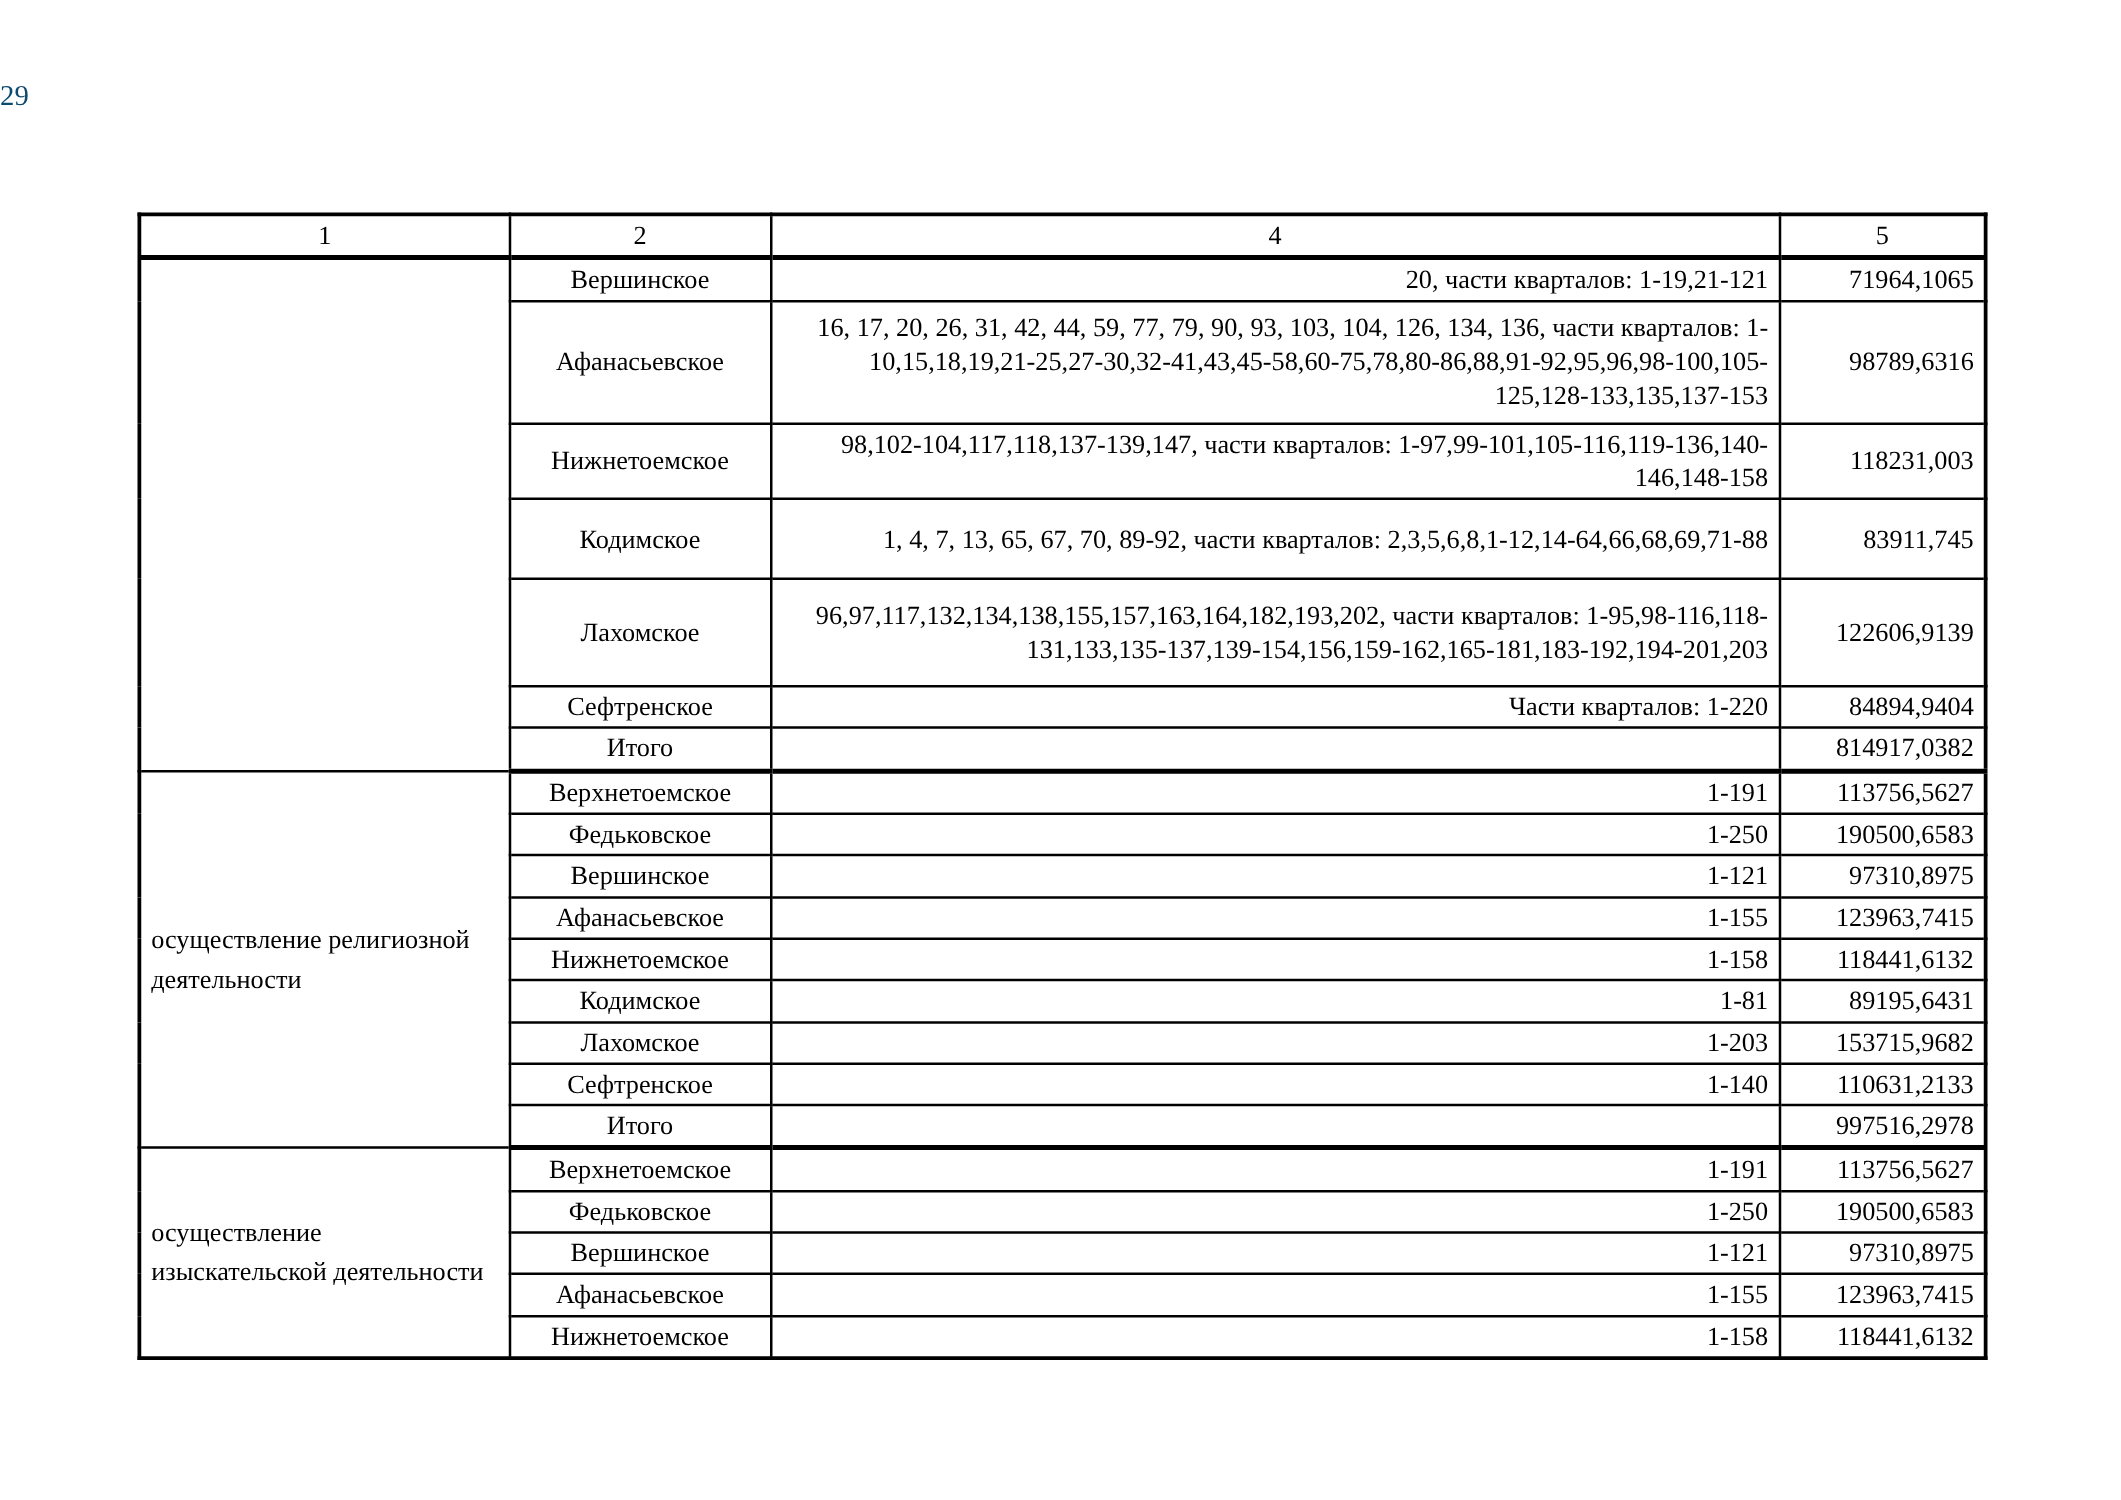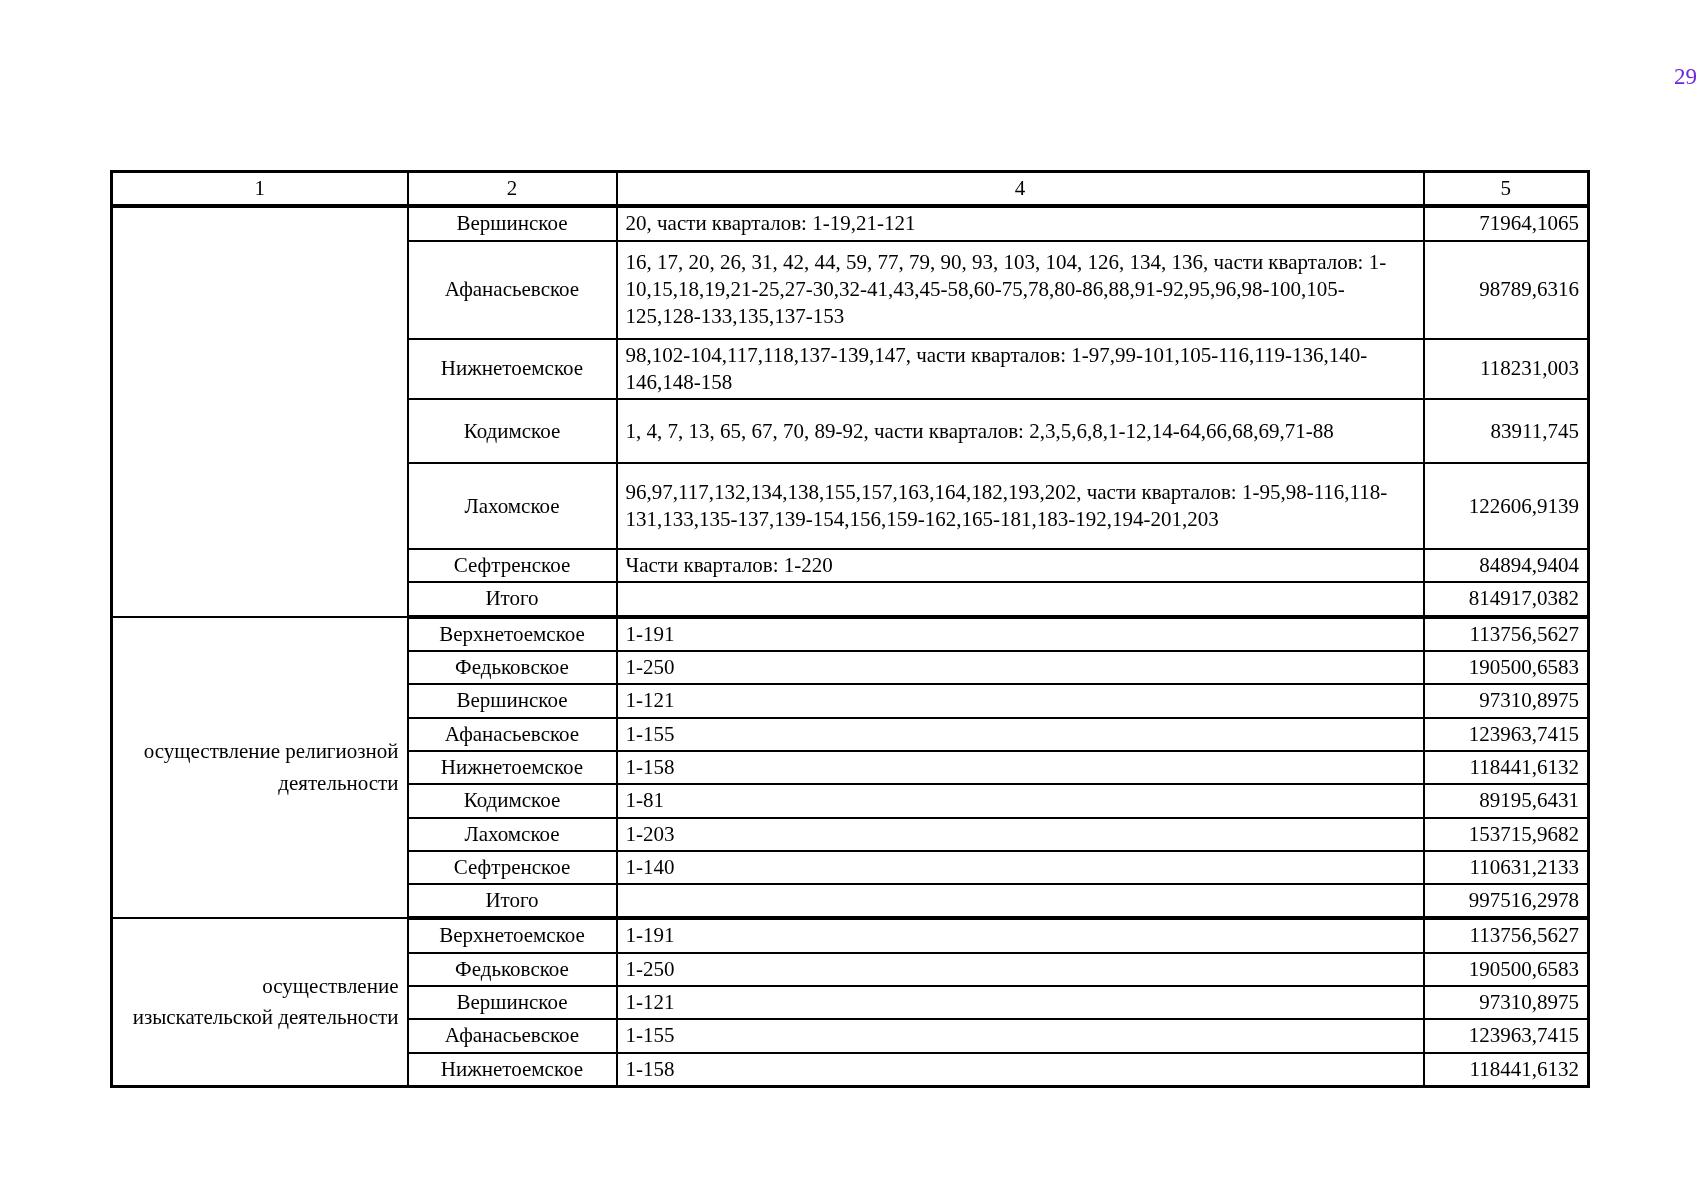--- a/index.html
+++ b/index.html
@@ -16,23 +16,23 @@
     height: 1200px;
     background: #ffffff;
     color: #000000;
     font-family: "Liberation Serif", "DejaVu Serif", serif;
   }
   .page-number {
     position: absolute;
     top: 64px;
     left: 0;
     width: 100%;
-    text-align: right;
+    text-align: left;
     font-size: 23px;
-    color: #6d28d9;
+    color: #0c4a6e;
   }
   table.doc-table {
     position: absolute;
     left: 110px;
     top: 170px;
     width: 1477px;
     border-collapse: collapse;
     table-layout: fixed;
     border: 3px solid #000000;
     font-size: 21px;
@@ -46,27 +46,27 @@
     overflow: hidden;
   }
   table.doc-table thead th {
     border-bottom-width: 4px;
     font-weight: normal;
     text-align: center;
     padding: 2px 4px;
   }
   tr.total-row > td { border-bottom-width: 4px; }
   td.c-activity {
-    text-align: right;
+    text-align: left;
     line-height: 1.5;
     padding: 2px 14px;
     border-bottom-width: 4px;
   }
   td.c-district { text-align: center; white-space: nowrap; }
-  td.c-quarters { text-align: left; }
+  td.c-quarters { text-align: right; }
   td.c-area { text-align: right; padding-right: 7px; white-space: nowrap; margin-left: 16px; }
   
   tr.h34 { height: 34px; }
   tr.h28 { height: 28px; }
   tr.h98 { height: 98px; }
   tr.h58 { height: 58px; }
   tr.h64 { height: 64px; }
   tr.h86 { height: 86px; }
   tr.h32 { height: 32px; }
   tr.h33 { height: 33px; }

